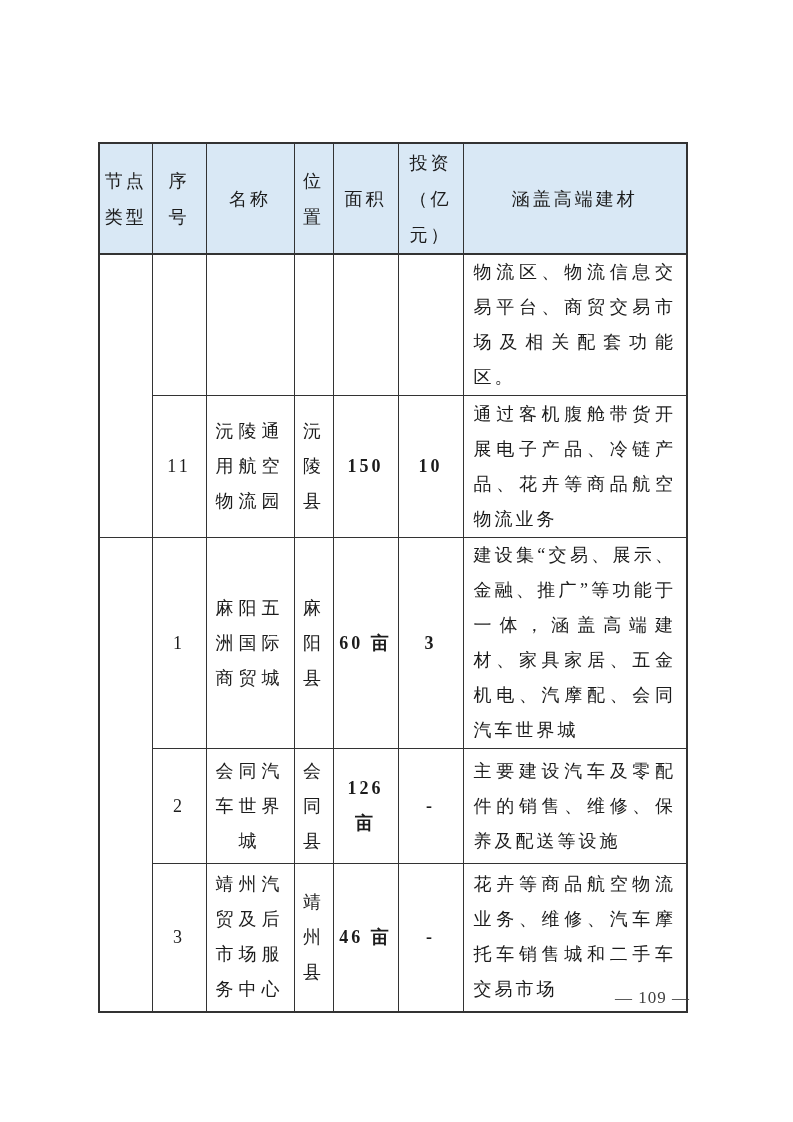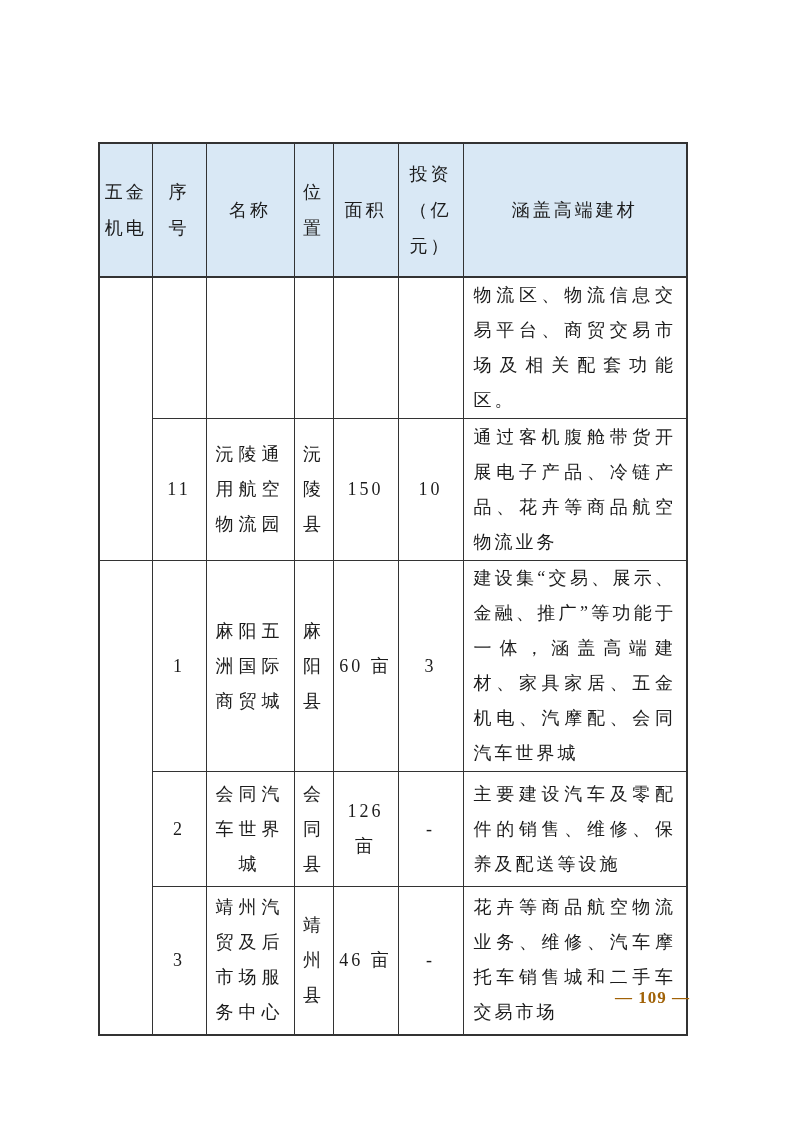--- a/index.html
+++ b/index.html
@@ -30,39 +30,38 @@
     font-size:18px;
     line-height:35px;
     letter-spacing:3px;
     overflow:hidden;
   }
   .doc-table tr.header-row th {
     background:#d9e8f5;
     border-bottom:2px solid #333333;
     line-height:36px;
   }
-  .hdr-box { margin:12px auto; }
+  .hdr-box { margin:0 auto; }
   .w44 { width:44px; }
   .w22 { width:22px; }
   td.cell-name { letter-spacing:5px; padding:0 6px; }
-  td.cell-area, td.cell-invest { padding:0 2px; }
+  td.cell-area, td.cell-invest { padding:0 2px;font-weight:bold; }
   td.cell-fac {
     text-align:justify;
     padding:0 10px;
     letter-spacing:3px;
   }
   .page-number {
     position:absolute;
     left:0; top:988px;
     width:690px;
     text-align:right;
     font-size:17px;
     letter-spacing:1px;
-    color:#a16207;
-    font-weight:bold;
+    color:#404040;
   }
 </style>
 </head>
 <body>
 
 <div class="page">
 
   <table class="doc-table">
     <colgroup>
       <col style="width:53px">
@@ -70,21 +69,21 @@
       <col style="width:88px">
       <col style="width:39px">
       <col style="width:65px">
       <col style="width:65px">
       <col style="width:224px">
     </colgroup>
 
     <tbody>
         <tr class="header-row" style="height:111px">
       <th>
-        <div class="hdr-box w44">五金机电</div>
+        <div class="hdr-box w44">节点类型</div>
       </th>
       <th>
         <div class="hdr-box w22">序号</div>
       </th>
       <th>
         <div>名称</div>
       </th>
       <th>
         <div class="hdr-box w22">位置</div>
       </th>

